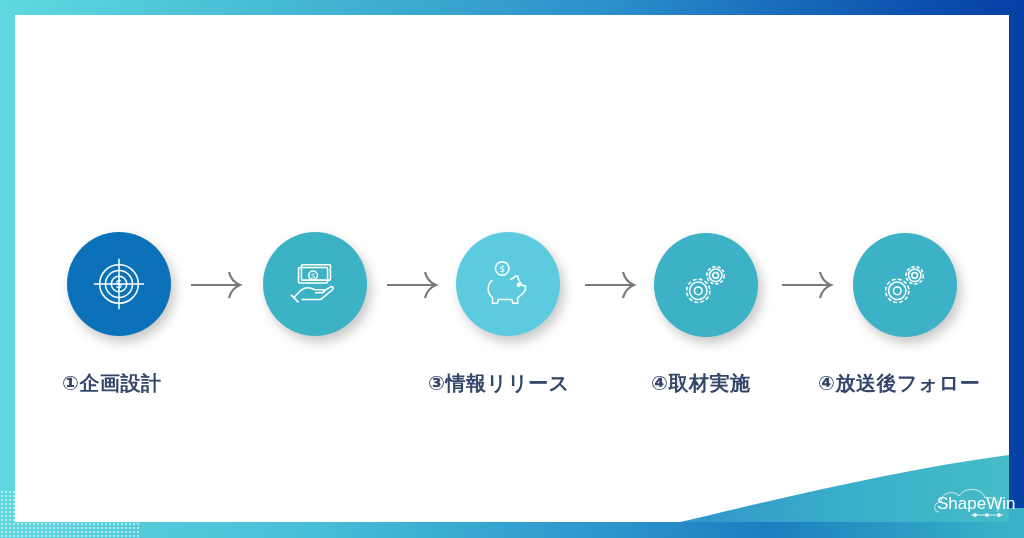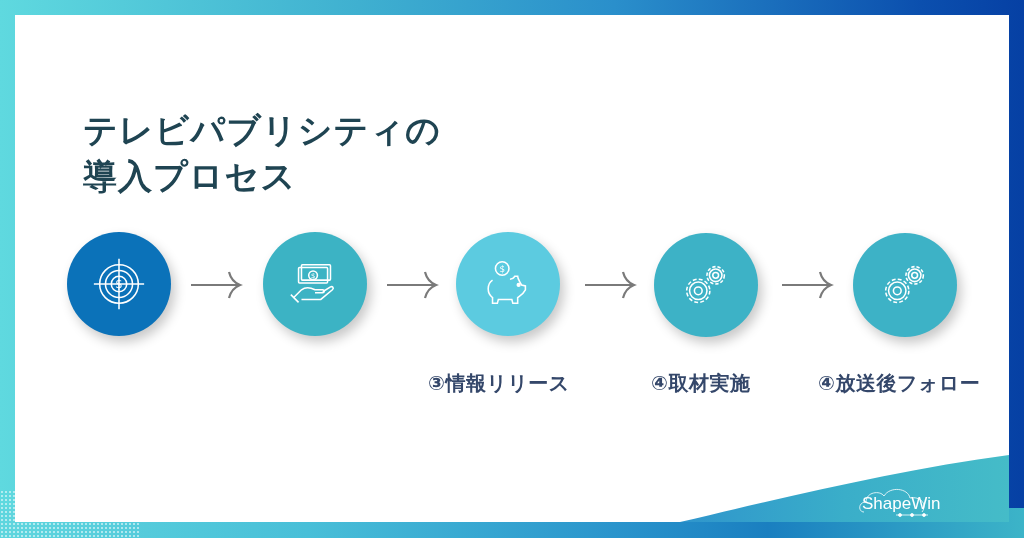--- a/index.html
+++ b/index.html
@@ -32,21 +32,21 @@
   }
   .step-circle svg { width:58px; height:58px; }
   .arrow {
     position:absolute; width:54px; height:30px;
   }
   .label {
     position:absolute; top:355px; font-size:20px; font-weight:bold;
     color:#34476a; white-space:nowrap; letter-spacing:0.5px;
   }
   .logo {
-    position:absolute; left:862px; top:494px; color:#ffffff;
+    position:absolute; left:937px; top:494px; color:#ffffff;
     font-size:17px; font-family:"Liberation Sans", sans-serif;text-align:center;
   }
   .logo .cloud { position:absolute; left:-6px; top:-10px; }
   .dots {
     position:absolute; left:0; top:490px; width:140px; height:48px;
     background-image: radial-gradient(rgba(255,255,255,0.75) 0.8px, transparent 1px);
     background-size:4px 4px; opacity:0.7;
   }
 </style>
 </head>
@@ -60,24 +60,20 @@
     <defs>
       <linearGradient id="wg" x1="0" y1="0" x2="1" y2="0">
         <stop offset="0" stop-color="#2f95cc"></stop>
         <stop offset="0.5" stop-color="#3aaec9"></stop>
         <stop offset="1" stop-color="#45bcc8"></stop>
       </linearGradient>
     </defs>
     <path d="M665 507 C 760 485, 880 455, 994 440 L 994 507 Z" fill="url(#wg)"></path>
   </svg>
 
-  <h1 class="title">
-    <span>テレビパブリシティの</span>
-    <span>導入プロセス</span>
-  </h1>
 
   <div class="step-circle" style="left:52px; top:217px; background:#0b72b9;">
     <svg viewBox="0 0 60 60" fill="none" stroke="#fff" stroke-width="1.6">
       <circle cx="30" cy="30" r="20"></circle>
       <circle cx="30" cy="30" r="14"></circle>
       <circle cx="30" cy="30" r="8"></circle>
       <line x1="30" y1="4" x2="30" y2="56"></line>
       <line x1="4" y1="30" x2="56" y2="30"></line>
       <text x="30" y="34.5" text-anchor="middle" font-size="12" fill="#fff" stroke="none" font-family="DejaVu Sans, sans-serif">$</text>
     </svg>
@@ -135,20 +131,21 @@
     <svg viewBox="0 0 60 60" fill="none" stroke="#fff" stroke-width="1.6">
       <circle cx="22" cy="36" r="12" stroke-dasharray="4 2.3"></circle>
       <circle cx="22" cy="36" r="9"></circle>
       <circle cx="22" cy="36" r="4"></circle>
       <circle cx="40" cy="20" r="9" stroke-dasharray="3.5 2"></circle>
       <circle cx="40" cy="20" r="6.5"></circle>
       <circle cx="40" cy="20" r="3"></circle>
     </svg>
   </div>
 
+  <div class="label" style="left:47px;">①企画設計</div>
   <div class="label" style="left:413px;text-align:right;">③情報リリース</div>
   <div class="label" style="left:803px;">④放送後フォロー</div>
   <div class="label" style="left:636px;">④取材実施</div>
 </div>
 
 <div class="logo">
   <svg class="cloud" width="78" height="36" viewBox="0 0 78 36" fill="none" stroke="rgba(255,255,255,0.8)" stroke-width="1">
     <path d="M8 28 C 2 28, 2 18, 10 18 C 10 8, 24 6, 28 12 C 34 2, 52 4, 54 14 C 64 12, 72 20, 66 28"></path>
     <line x1="40" y1="31" x2="72" y2="31"></line>
     <circle cx="44" cy="31" r="1.5" fill="#fff"></circle>

